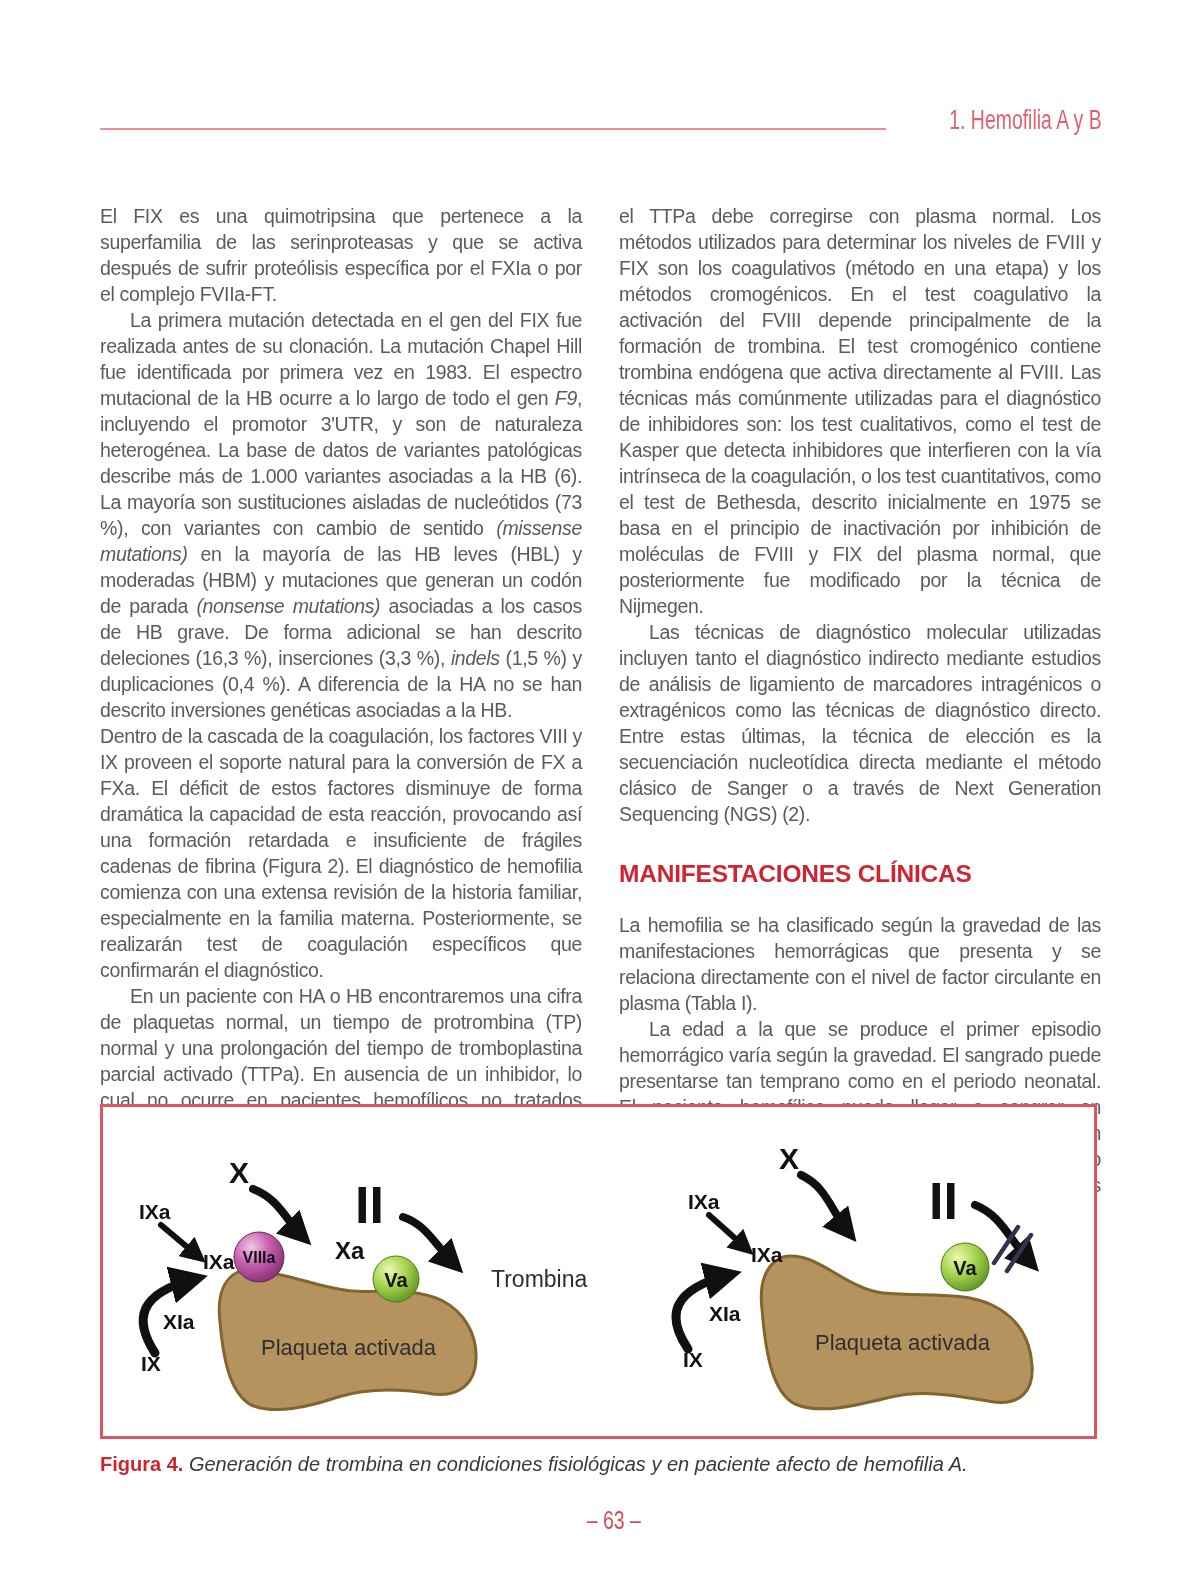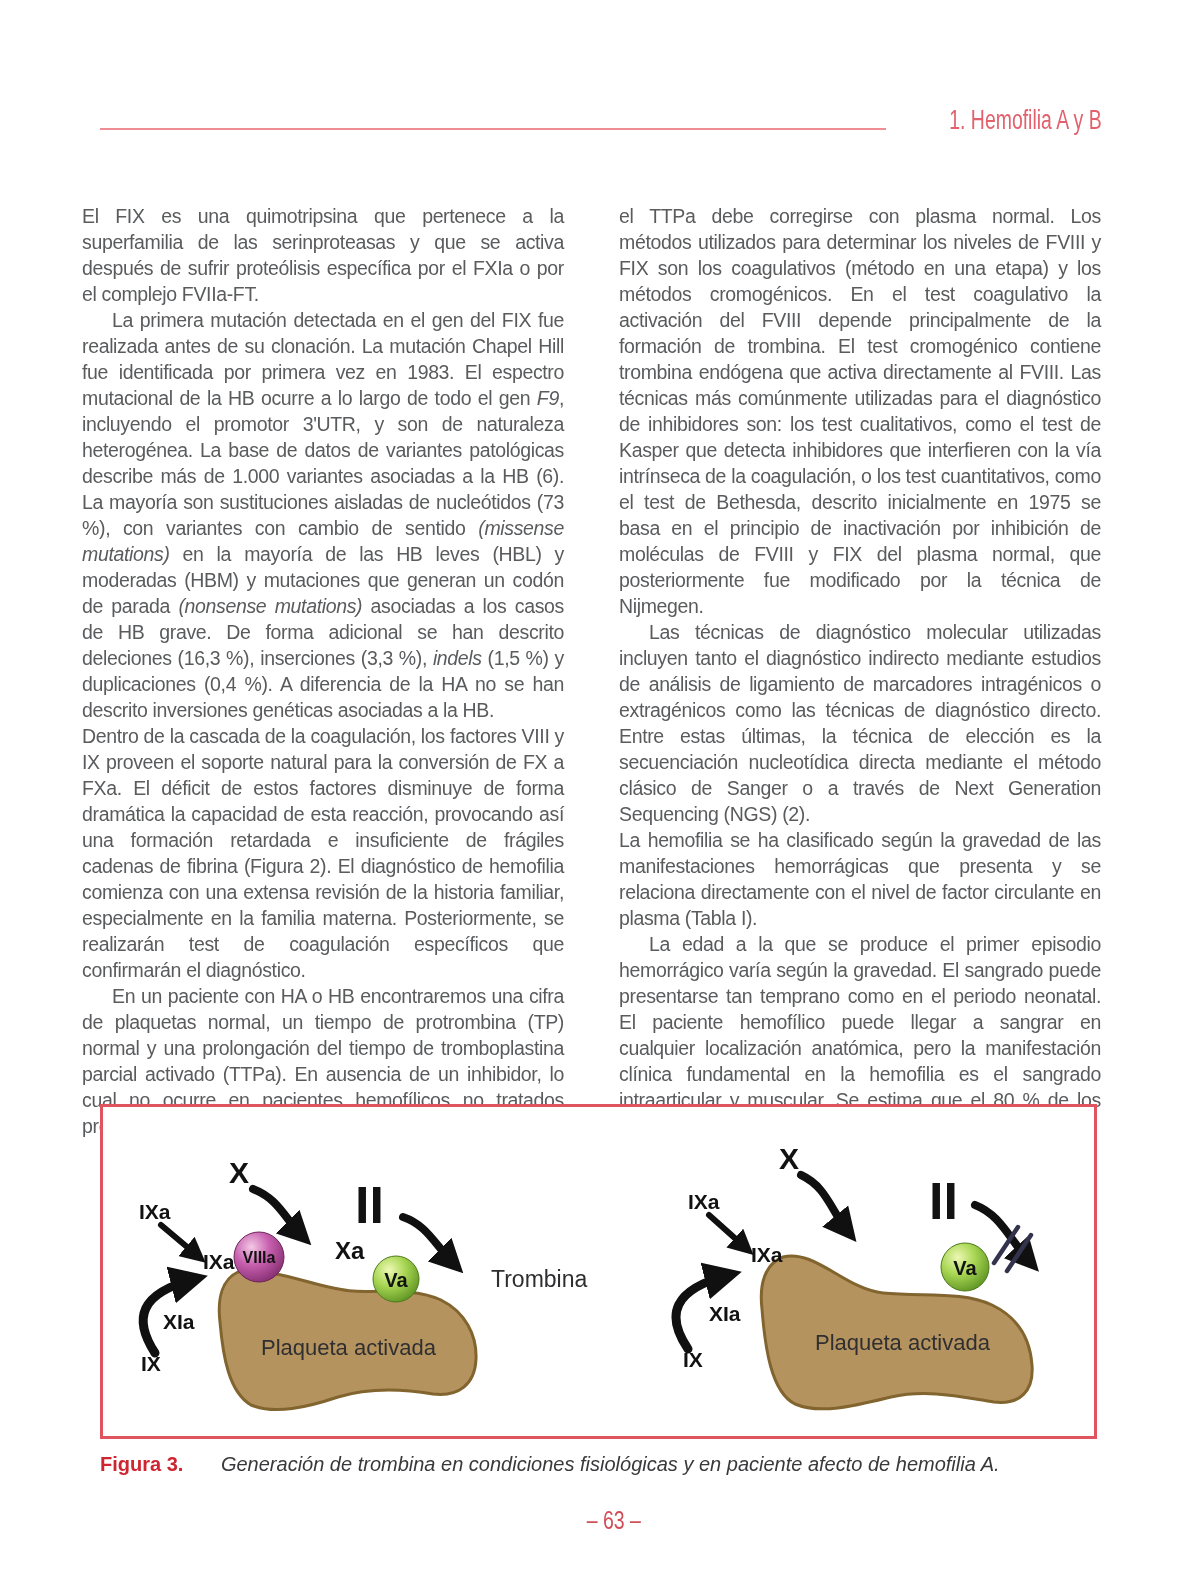--- a/index.html
+++ b/index.html
@@ -21,40 +21,40 @@
     display:inline-block;transform:scaleX(0.72);transform-origin:bottom right;
     letter-spacing:0px;line-height:1;padding-left:4px;
     font-family:"Liberation Sans", sans-serif;
   }
   
   .col{
     position:absolute;top:203px;width:482px;
     color:#5a5b5d;font-size:19.5px;line-height:26px;
     letter-spacing:-0.35px;text-align:justify;
   }
-  .col-left{left:82px;}
+  .col-left{left:100px;}
   .col-right{left:600px;margin-left:19px;}
   .col p{margin:0;}
   .col p.indent{text-indent:30px;}
   .sec-heading{
     color:#ce2531;font-weight:bold;font-size:24.5px;letter-spacing:-0.2px;
     margin:34px 0 24px 0;line-height:1.1;text-align:left;
   }
   
   .figure-box{
     position:absolute;left:100px;top:1104px;width:991px;height:329px;
     border:3px solid #e0545f;background:#ffffff;
   }
   .figure-box svg{display:block;}
   .fig-caption{
     position:absolute;left:100px;top:1453px;width:997px;
     font-size:20px;color:#39393b;
   }
   .fig-caption .cap-label{color:#ce2531;font-weight:bold;font-style:normal;}
-  .fig-caption .cap-text{font-style:italic;margin-left:32px;}
+  .fig-caption .cap-text{font-style:italic;}
   .page-number{
     position:absolute;left:0;top:1506px;width:1196px;text-align:center;
     color:#cf4e58;font-size:25px;padding-left:16px;
   }
   .page-number span{display:inline-block;transform:scaleX(0.78);transform-origin:center;}
   .svg-label{font-family:"Liberation Sans", sans-serif;font-weight:bold;fill:#121212;}
   .svg-label-reg{font-family:"Liberation Sans", sans-serif;font-weight:400;fill:#2e2e30;}
   .platelet-label{font-family:"Liberation Sans", sans-serif;font-weight:500;fill:#2f2f31;}
 </style>
 </head>
@@ -70,20 +70,21 @@
   <div class="col col-left">
     <p>El FIX es una quimotripsina que pertenece a la superfamilia de las serinproteasas y que se activa después de sufrir proteólisis específica por el FXIa o por el complejo FVIIa-FT.</p>
     <p class="indent"><span>La primera mutación detectada en el gen del FIX fue realizada antes de su clonación. La mutación Chapel Hill fue identificada por primera vez en 1983. El espectro mutacional de la HB ocurre a lo largo de todo el gen </span><i>F9</i><span>, incluyendo el promotor 3'UTR, y son de naturaleza heterogénea. La base de datos de variantes patológicas describe más de 1.000 variantes asociadas a la HB (6). La mayoría son sustituciones aisladas de nucleótidos (73 %), con variantes con cambio de sentido </span><i>(missense mutations)</i><span> en la mayoría de las HB leves (HBL) y moderadas (HBM) y mutaciones que generan un codón de parada </span><i>(nonsense mutations)</i><span> asociadas a los casos de HB grave. De forma adicional se han descrito deleciones (16,3 %), inserciones (3,3 %), </span><i>indels</i><span> (1,5 %) y duplicaciones (0,4 %). A diferencia de la HA no se han descrito inversiones genéticas asociadas a la HB.</span></p>
     <p>Dentro de la cascada de la coagulación, los factores VIII y IX proveen el soporte natural para la conversión de FX a FXa. El déficit de estos factores disminuye de forma dramática la capacidad de esta reacción, provocando así una formación retardada e insuficiente de frágiles cadenas de fibrina (Figura 2). El diagnóstico de hemofilia comienza con una extensa revisión de la historia familiar, especialmente en la familia materna. Posteriormente, se realizarán test de coagulación específicos que confirmarán el diagnóstico.</p>
     <p class="indent">En un paciente con HA o HB encontraremos una cifra de plaquetas normal, un tiempo de protrombina (TP) normal y una prolongación del tiempo de tromboplastina parcial activado (TTPa). En ausencia de un inhibidor, lo cual no ocurre en pacientes hemofílicos no tratados previamente,</p>
   </div>
 
   <div class="col col-right">
     <p>el TTPa debe corregirse con plasma normal. Los métodos utilizados para determinar los niveles de FVIII y FIX son los coagulativos (método en una etapa) y los métodos cromogénicos. En el test coagulativo la activación del FVIII depende principalmente de la formación de trombina. El test cromogénico contiene trombina endógena que activa directamente al FVIII. Las técnicas más comúnmente utilizadas para el diagnóstico de inhibidores son: los test cualitativos, como el test de Kasper que detecta inhibidores que interfieren con la vía intrínseca de la coagulación, o los test cuantitativos, como el test de Bethesda, descrito inicialmente en 1975 se basa en el principio de inactivación por inhibición de moléculas de FVIII y FIX del plasma normal, que posteriormente fue modificado por la técnica de Nijmegen.</p>
     <p class="indent">Las técnicas de diagnóstico molecular utilizadas incluyen tanto el diagnóstico indirecto mediante estudios de análisis de ligamiento de marcadores intragénicos o extragénicos como las técnicas de diagnóstico directo. Entre estas últimas, la técnica de elección es la secuenciación nucleotídica directa mediante el método clásico de Sanger o a través de Next Generation Sequencing (NGS) (2).</p>
+    <h2 class="sec-heading">MANIFESTACIONES CLÍNICAS</h2>
     <p>La hemofilia se ha clasificado según la gravedad de las manifestaciones hemorrágicas que presenta y se relaciona directamente con el nivel de factor circulante en plasma (Tabla I).</p>
     <p class="indent">La edad a la que se produce el primer episodio hemorrágico varía según la gravedad. El sangrado puede presentarse tan temprano como en el periodo neonatal. El paciente hemofílico puede llegar a sangrar en cualquier localización anatómica, pero la manifestación clínica fundamental en la hemofilia es el sangrado intraarticular y muscular. Se estima que el 80 % de los episodios hemorrágicos en pacientes</p>
   </div>
 
   <div class="figure-box">
     <svg width="991" height="329" viewBox="0 0 991 329">
       <defs>
         <radialGradient id="gPink" cx="35%" cy="30%" r="80%">
           <stop offset="0%" stop-color="#f3c9e5"></stop>
           <stop offset="45%" stop-color="#c75fae"></stop>
@@ -147,20 +148,20 @@
         <text class="svg-label" x="580" y="260" font-size="21">IX</text>
         <text class="svg-label" x="826" y="112" font-size="52">II</text>
 
         <circle cx="862" cy="160" r="24" fill="url(#gGreen)" stroke="#4c7a18" stroke-width="1"></circle>
         <text class="svg-label" x="862" y="168" font-size="20" fill="#1d3a06" text-anchor="middle">Va</text>
       </g>
     </svg>
   </div>
 
   <div class="fig-caption">
-    <span class="cap-label">Figura 3.</span><span class="cap-text"> Generación de trombina en condiciones fisiológicas y en paciente afecto de hemofilia A.</span>
+    <span class="cap-label">Figura 4.</span><span class="cap-text"> Generación de trombina en condiciones fisiológicas y en paciente afecto de hemofilia A.</span>
   </div>
 
   <div class="page-number">
     <span>– 63 –</span>
   </div>
 
 </div>
 
 </body></html>

